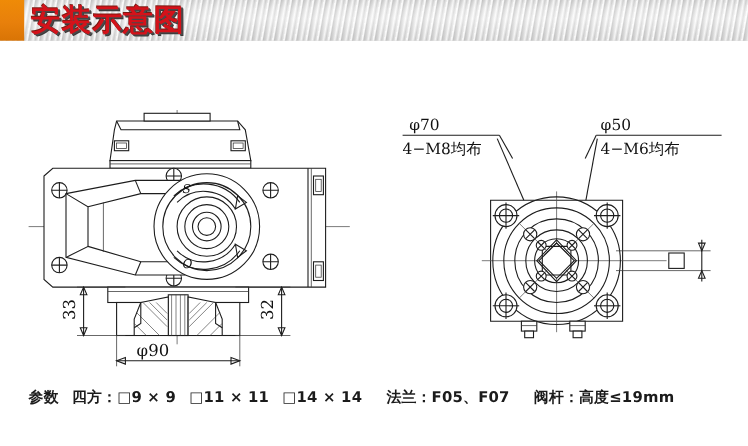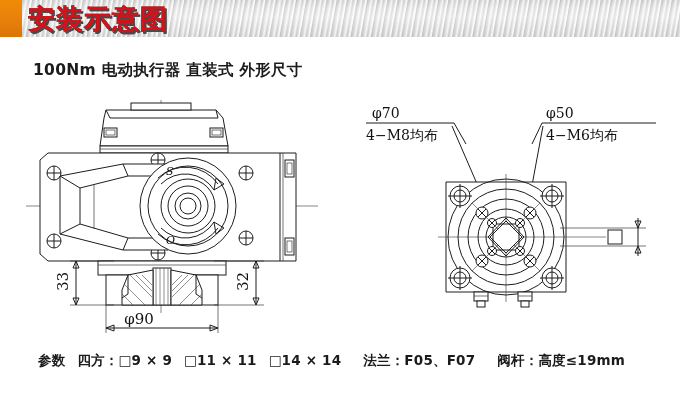--- a/index.html
+++ b/index.html
@@ -48,21 +48,21 @@
     font-size:15.5px;font-weight:bold;color:#1b1b1b;
     font-family:"DejaVu Sans","Liberation Sans",sans-serif;
     white-space:nowrap;letter-spacing:.3px;
   }
 
   
   .params{
     position:absolute;left:26px;top:352px;
     font-size:13.5px;font-weight:bold;color:#1b1b1b;
     font-family:"DejaVu Sans","Liberation Sans",sans-serif;
-    white-space:nowrap;letter-spacing:.2px;margin-left:12px;
+    white-space:nowrap;letter-spacing:.2px;
   }
   .params .gap{display:inline-block;width:12px;}
   .params .gap-lg{display:inline-block;width:22px;}
 
   
   .draw{position:absolute;}
   svg{display:block;}
   .ln{fill:none;stroke:#1d1d1d;stroke-width:1;}
   .ln-t{fill:none;stroke:#3a3a3a;stroke-width:.7;}
   .ln-c{fill:none;stroke:#555;stroke-width:.7;}
@@ -84,21 +84,20 @@
 </head>
 <body>
 
 <div class="page">
 
   <div class="header">
     <div class="header-bar"></div>
     <div class="header-title">安装示意图</div>
   </div>
 
-  <div class="subtitle">100Nm 电动执行器 直装式 外形尺寸</div>
 
   <div class="draw" style="left:18px;top:98px;">
   <svg width="330" height="245" viewBox="0 0 330 245">
 
     <line class="ln-c" x1="143" y1="2" x2="143" y2="215" stroke-dasharray="none"></line>
 
     <line class="ln-c" x1="8" y1="108" x2="300" y2="108"></line>
 
     <path class="ln fillw" d="M88,12 L198,12 L205,20 L210,48 L82,48 L86,20 Z"></path>
     <rect class="ln fillw" x="113" y="5" width="60" height="7"></rect>

